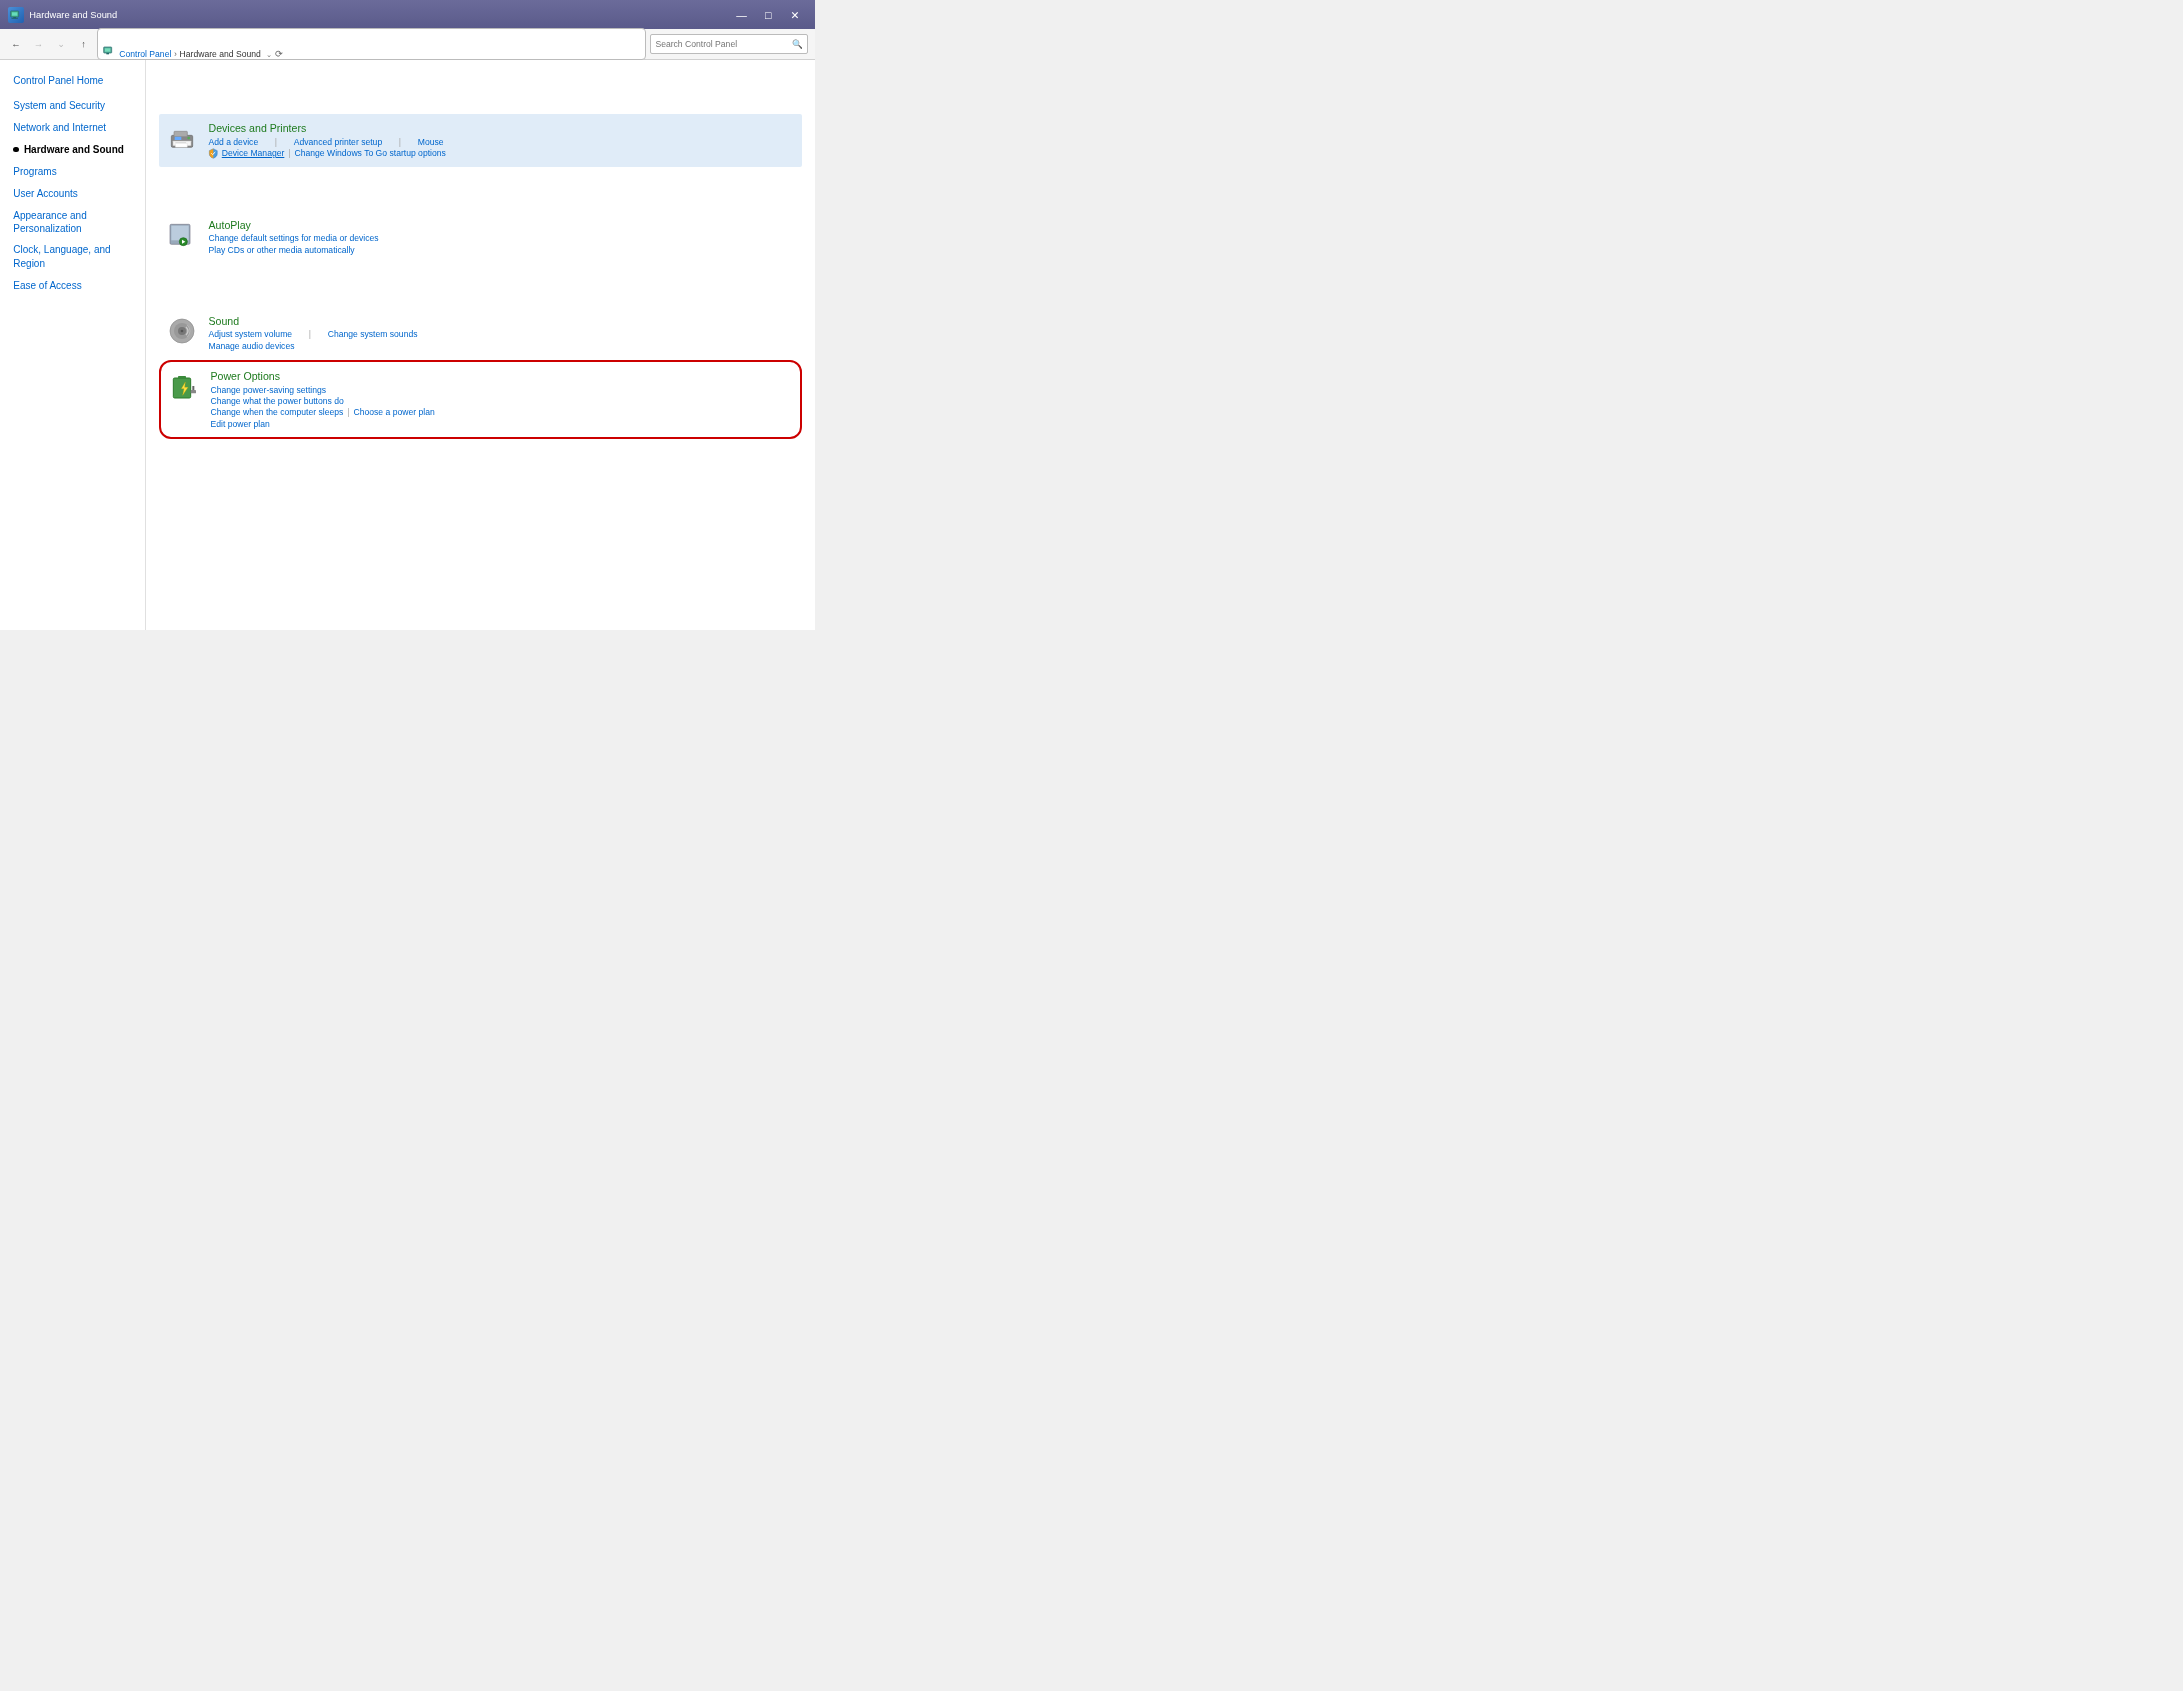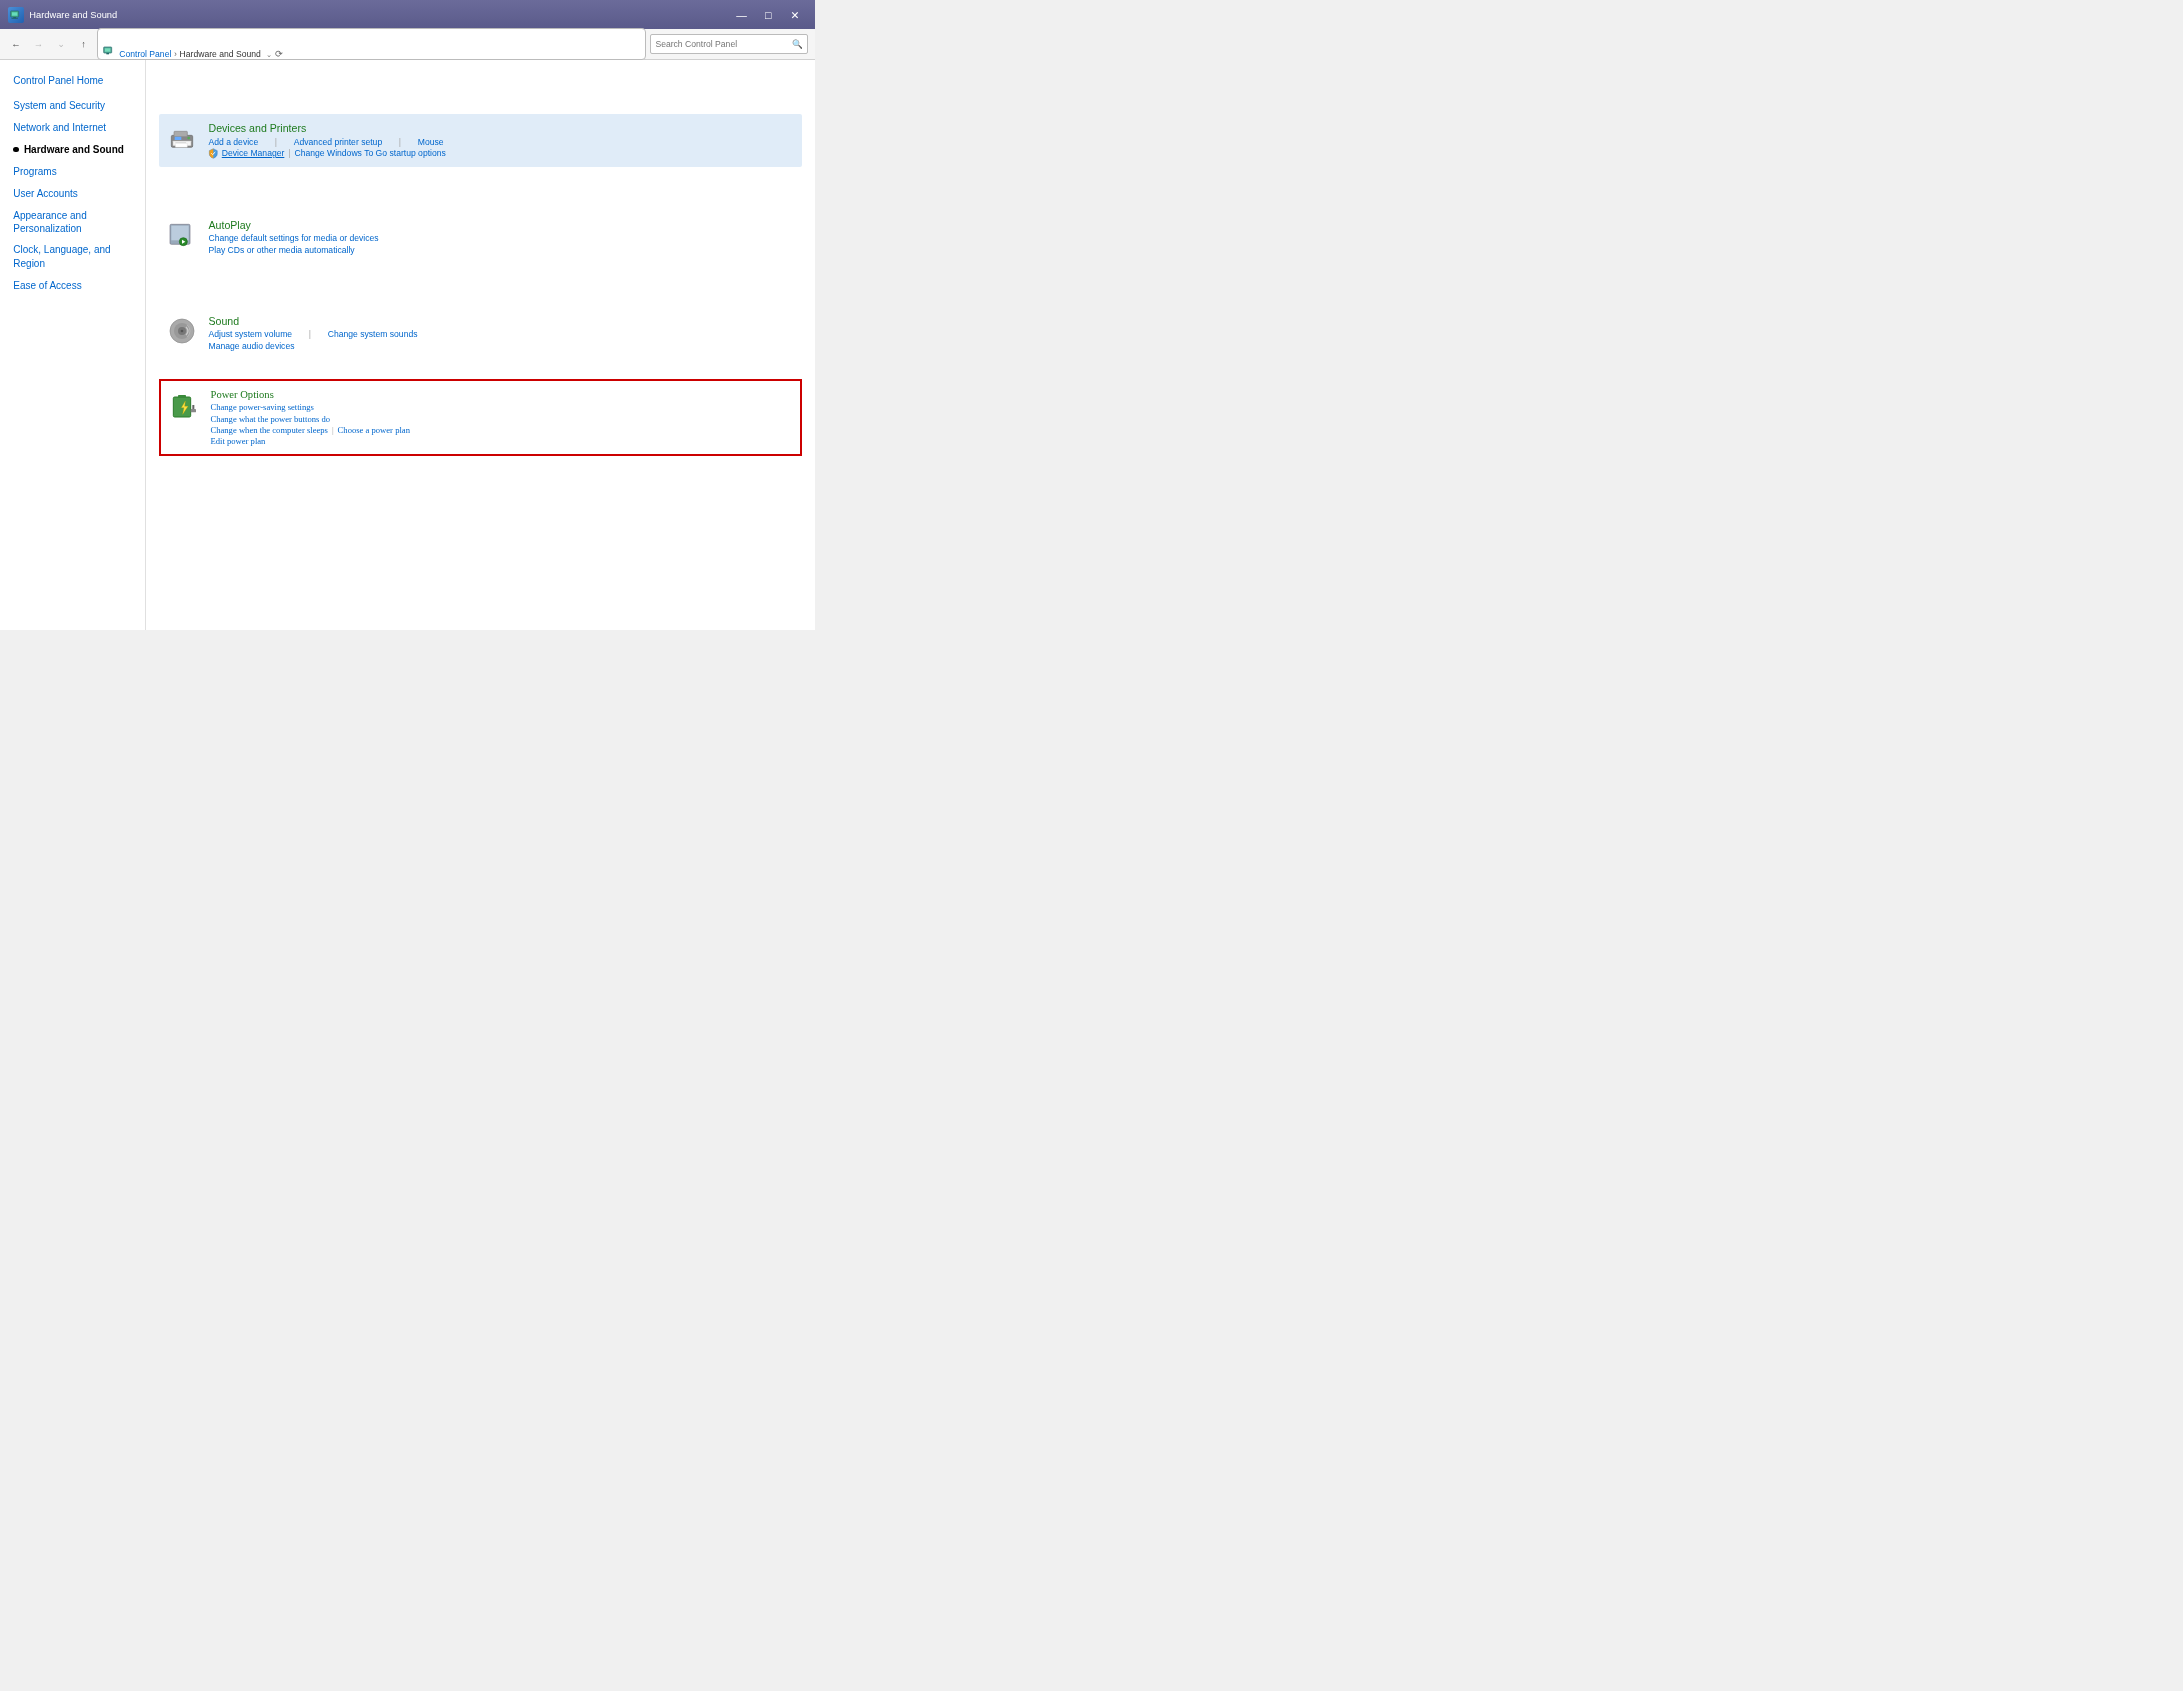--- a/index.html
+++ b/index.html
@@ -147,24 +147,23 @@
       align-items: flex-start;
       padding: 8px 6.6px;
       border-radius: 2px;
       margin-bottom: 1.3px;
       margin-top: 44px;
     }
     .section-item.highlighted { background: #e0ecf8; }
     .section-item.highlighted-red {
       background: white;
       border: 2px solid #cc0000;
-      border-radius: 0;
-      margin: 20px 0;
+      border-radius: 12px;
+      margin: 1px 0;
       padding: 8px 6.6px;
-      font-family: Liberation Serif, serif;
     }
 
     .section-icon {
       width: 32px; height: 32px;
       margin-right: 10.6px;
       flex-shrink: 0;
       display: flex; align-items: center; justify-content: center;
     }
 
     .section-content { flex: 1; }

